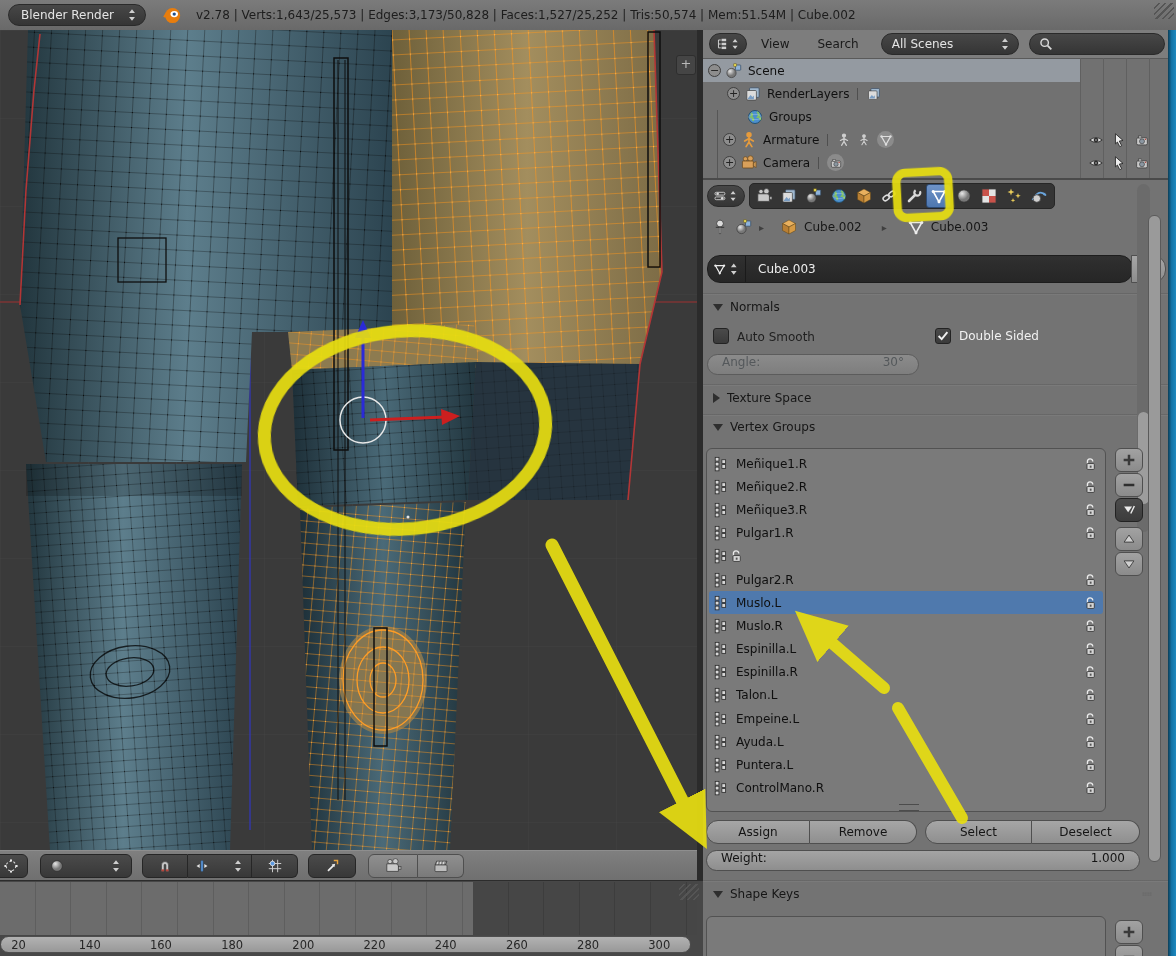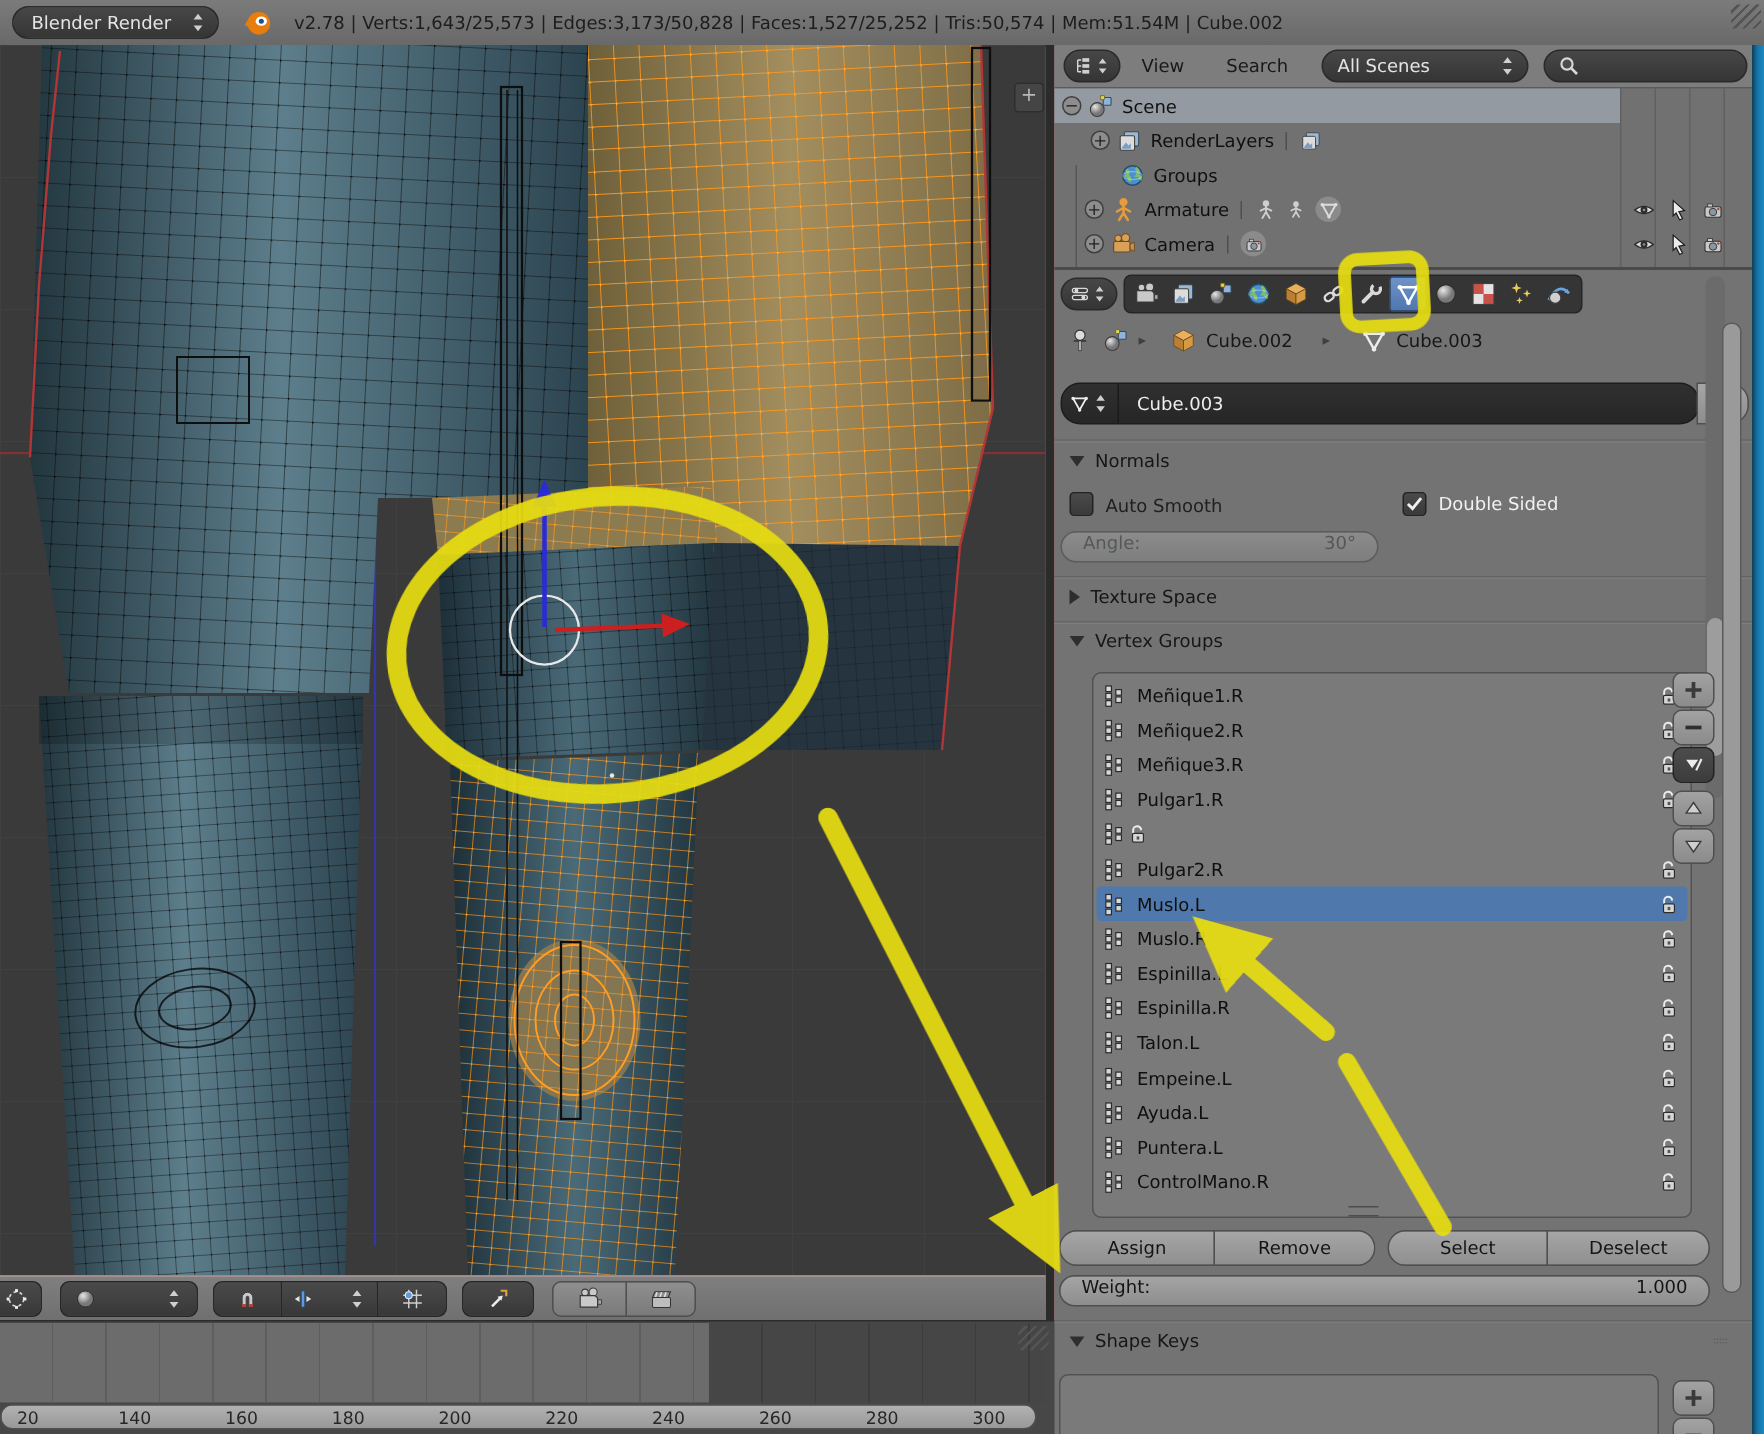--- a/index.html
+++ b/index.html
@@ -91,21 +91,21 @@
   .tri.right{border-top:5px solid transparent;border-bottom:5px solid transparent;border-left:7px solid #2e2e2e;}
   .dots-grip{position:absolute;right:12px;width:18px;height:10px;opacity:.8;}
   .checkbox{width:16px;height:16px;background:linear-gradient(#4a4a4a,#3a3a3a);border:1px solid #232323;
      border-radius:3px;box-sizing:border-box;}
   .cb-label{margin-left:8px;}
   .slider{background:linear-gradient(#8b8b8b,#7e7e7e);border:1px solid #5c5c5c;border-radius:11px;
      height:21px;display:flex;justify-content:space-between;box-sizing:border-box;
      padding:0 14px;color:#54585b;}
   .slider.enabled{background:linear-gradient(#a4a4a4,#8e8e8e);border-color:#4f4f4f;color:#141414;}
   #vg-list{left:3px;top:270px;width:400px;height:364px;background:#7a7a7a;border:1px solid #525252;
-     border-radius:6px;box-sizing:border-box;padding:3px 2px;overflow:hidden;margin-left:22px;}
+     border-radius:6px;box-sizing:border-box;padding:3px 2px;overflow:hidden;}
   .vg-row{height:23.2px;display:flex;align-items:center;color:#0f0f0f;padding:0 4px;border-radius:3px;}
   .vg-row.selected{background:#4f79ad;}
   .vg-name{margin-left:7px;flex:1;}
   #vg-scroll-track{position:absolute;right:18px;top:6px;width:13px;height:348px;background:#6b6b6b;border-radius:7px;}
   #vg-scroll-thumb{position:absolute;left:1px;top:228px;width:11px;height:92px;background:#9d9d9d;border-radius:6px;}
   .sidebtn{position:absolute;left:412px;width:28px;height:24px;background:linear-gradient(#a2a2a2,#8b8b8b);
      border:1px solid #4f4f4f;border-radius:6px;display:flex;align-items:center;justify-content:center;
      box-sizing:border-box;color:#2f2f2f;}
   .sidebtn.darkp{background:linear-gradient(#4c4c4c,#3c3c3c);border-color:#222;}
   .pbtn{position:absolute;height:24px;background:linear-gradient(#a6a6a6,#8f8f8f);border:1px solid #4f4f4f;

